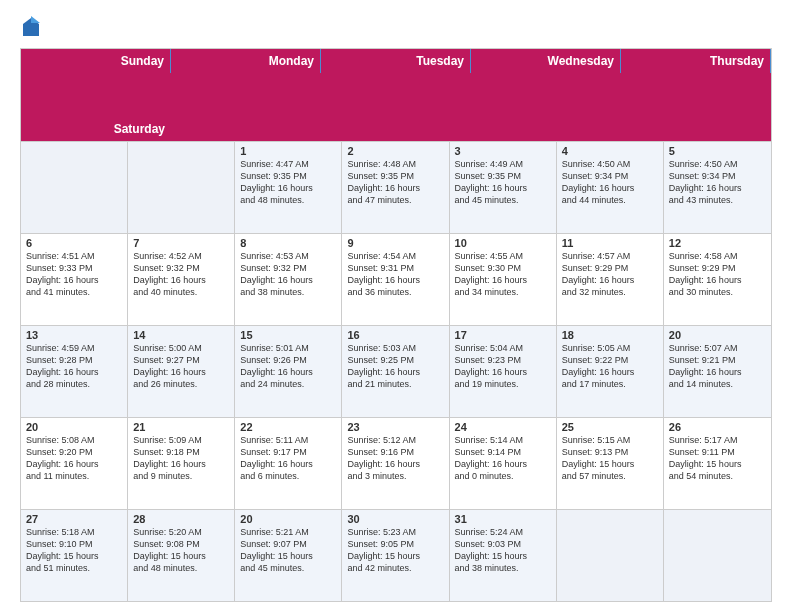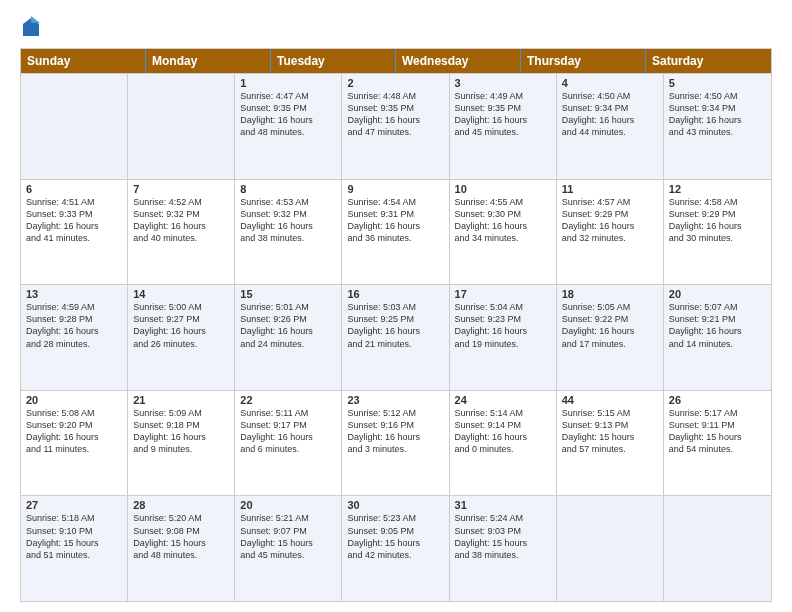--- a/index.html
+++ b/index.html
@@ -53,31 +53,32 @@
       color: #555;
     }
     .calendar {
       flex: 1;
       display: flex;
       flex-direction: column;
       border: 1px solid #ccc;
     }
     .cal-header-row {
       display: grid;
-      grid-template-columns: repeat(6, 1fr);
-      background: #a16207;
+      grid-template-columns: repeat(5, 1fr);
+      background: #be185d;
+      text-align: right;
     }
     .cal-header-cell {
       color: #fff;
       font-size: 12px;
       font-weight: bold;
       padding: 5px 6px;
       border-right: 1px solid #4a8dd0;
     }
-    .cal-header-cell:last-child { border-right: none; }
+    .cal-header-cell:last-child { border-right: none; margin-top: 44px; }
     .cal-body {
       flex: 1;
       display: flex;
       flex-direction: column;
     }
     .cal-row {
       display: grid;
       grid-template-columns: repeat(7, 1fr);
       flex: 1;
       border-top: 1px solid #ccc;
@@ -241,21 +242,21 @@
           </div>
           <div class="cal-cell">
             <span class="day-num">23</span>
             <div class="cell-detail">Sunrise: 5:12 AM<br>Sunset: 9:16 PM<br>Daylight: 16 hours<br>and 3 minutes.</div>
           </div>
           <div class="cal-cell">
             <span class="day-num">24</span>
             <div class="cell-detail">Sunrise: 5:14 AM<br>Sunset: 9:14 PM<br>Daylight: 16 hours<br>and 0 minutes.</div>
           </div>
           <div class="cal-cell">
-            <span class="day-num">44</span>
+            <span class="day-num">25</span>
             <div class="cell-detail">Sunrise: 5:15 AM<br>Sunset: 9:13 PM<br>Daylight: 15 hours<br>and 57 minutes.</div>
           </div>
           <div class="cal-cell">
             <span class="day-num">26</span>
             <div class="cell-detail">Sunrise: 5:17 AM<br>Sunset: 9:11 PM<br>Daylight: 15 hours<br>and 54 minutes.</div>
           </div>
         </div>
         <div class="cal-row">
           <div class="cal-cell alt-row">
             <span class="day-num">27</span>

